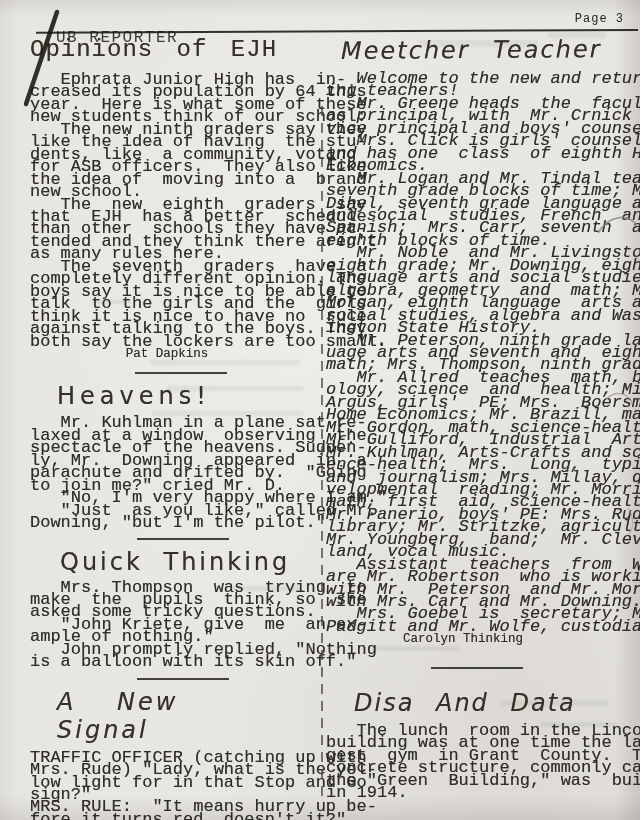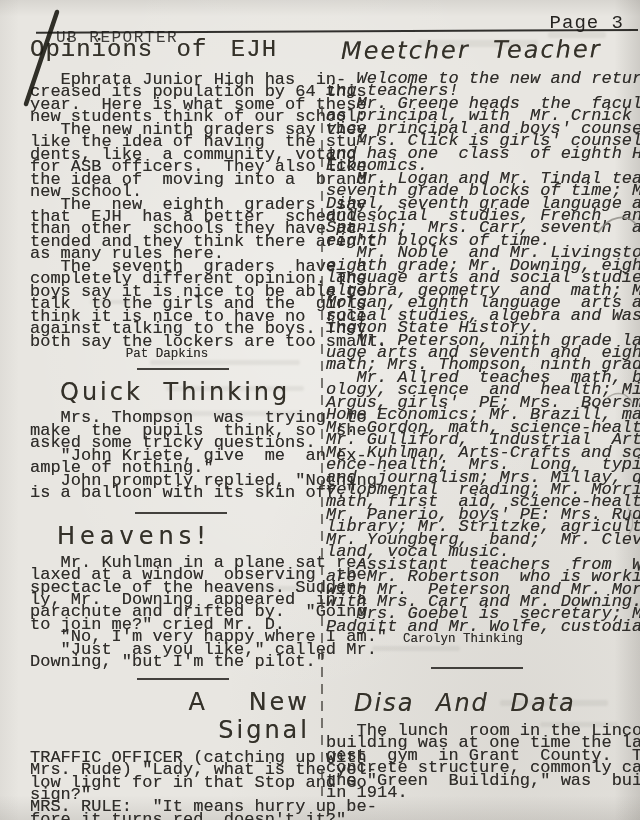--- a/index.html
+++ b/index.html
@@ -13,21 +13,21 @@
       #e8e6e1;
     font-family:"Liberation Mono", monospace;
     color:#2f2d2a;
   }
   
   .masthead{
     position:absolute;left:56px;top:29px;font-size:16px;letter-spacing:1.5px;
     color:#262421;opacity:.88;
   }
   .page-label{
-    position:absolute;right:16px;top:12px;font-size:19px;letter-spacing:1px;color:#262421;
+    position:absolute;right:16px;top:12px;font-size:12px;letter-spacing:1px;color:#262421;
   }
   .header-rule{
     position:absolute;left:36px;top:29px;width:602px;height:2px;background:#1d1c1a;
     transform:rotate(-0.25deg);transform-origin:right center;opacity:.9;
   }
   
   .col{position:absolute;top:36px;width:280px;}
   .col-left{left:30px;}
   .col-right{left:326px;}
   .col-divider{
@@ -54,21 +54,21 @@
   .art-opinions .article-body{margin-top:10px;}
   .hl-meetcher{font-style:italic;letter-spacing:2px;word-spacing:14px;margin-left:15px;transform:rotate(-0.4deg);}
   .art-meetcher .article-body{margin-top:9px;font-style:italic;}
   .art-heavens .rule-above{margin:12px 0 8px 105px;}
   .hl-heavens{letter-spacing:5px;margin-left:27px;}
   .art-heavens .article-body{margin-top:7px;}
   .art-quick .rule-above{margin:8px 0 8px 107px;}
   .hl-quick{letter-spacing:3px;word-spacing:10px;margin-left:30px;}
   .art-quick .article-body{margin-top:6px;}
   .art-signal .rule-above{margin:9px 0 8px 107px;}
-  .hl-signal{letter-spacing:3px;word-spacing:30px;margin-left:27px;text-align:right;}
+  .hl-signal{font-style:italic;letter-spacing:3px;word-spacing:30px;margin-left:27px;}
   .art-signal .article-body{margin-top:8px;}
   .art-disa .rule-above{margin:21px 0 20px 105px;}
   .hl-disa{font-style:italic;letter-spacing:2px;word-spacing:12px;margin-left:28px;}
   .art-disa .article-body{margin-top:8px;}
   
   .artifacts{position:absolute;inset:0;pointer-events:none;}
   .ghost{
     position:absolute;background:rgba(98,93,85,.085);filter:blur(1.2px);
     border-radius:2px;pointer-events:none;
   }
@@ -115,45 +115,45 @@
    The  seventh  graders  have  a
 completely different opinion. The
 boys say it is nice to be able to
 talk  to the girls and the  girls
 think it is nice to have no  rule
 against talking to the boys. They
 both say the lockers are too small.</div>
     <div class="byline">Pat Dapkins</div>
   </section>
 
-  <section class="article art-quick">
-    <div class="rule-above"></div>
-    <h2 class="headline hl-quick">Quick Thinking</h2>
-    <div class="article-body">   Mrs. Thompson  was  trying  to
-make  the  pupils  think, so  she
-asked some tricky questions.
-   "John Kriete, give  me  an ex-
-ample of nothing."
-   John promptly replied, "Nothing
-is a balloon with its skin off."</div>
-
-  </section>
-
   <section class="article art-heavens">
     <div class="rule-above"></div>
     <h2 class="headline hl-heavens">Heavens!</h2>
     <div class="article-body">   Mr. Kuhlman in a plane sat re-
 laxed at a window  observing  the
 spectacle of the heavens. Sudden-
 ly, Mr.  Downing  appeared  in  a
 parachute and drifted by.  "Going
 to join me?" cried Mr. D.
    "No, I'm very happy where I am."
    "Just  as you like," called Mr.
 Downing, "but I'm the pilot."</div>
+
+  </section>
+
+  <section class="article art-quick">
+    <div class="rule-above"></div>
+    <h2 class="headline hl-quick">Quick Thinking</h2>
+    <div class="article-body">   Mrs. Thompson  was  trying  to
+make  the  pupils  think, so  she
+asked some tricky questions.
+   "John Kriete, give  me  an ex-
+ample of nothing."
+   John promptly replied, "Nothing
+is a balloon with its skin off."</div>
 
   </section>
 
   <section class="article art-signal">
     <div class="rule-above"></div>
     <h2 class="headline hl-signal">A New Signal</h2>
     <div class="article-body">TRAFFIC OFFICER (catching up with
 Mrs. Rude) "Lady, what is the yel-
 low light for in that Stop and Go
 sign?"

